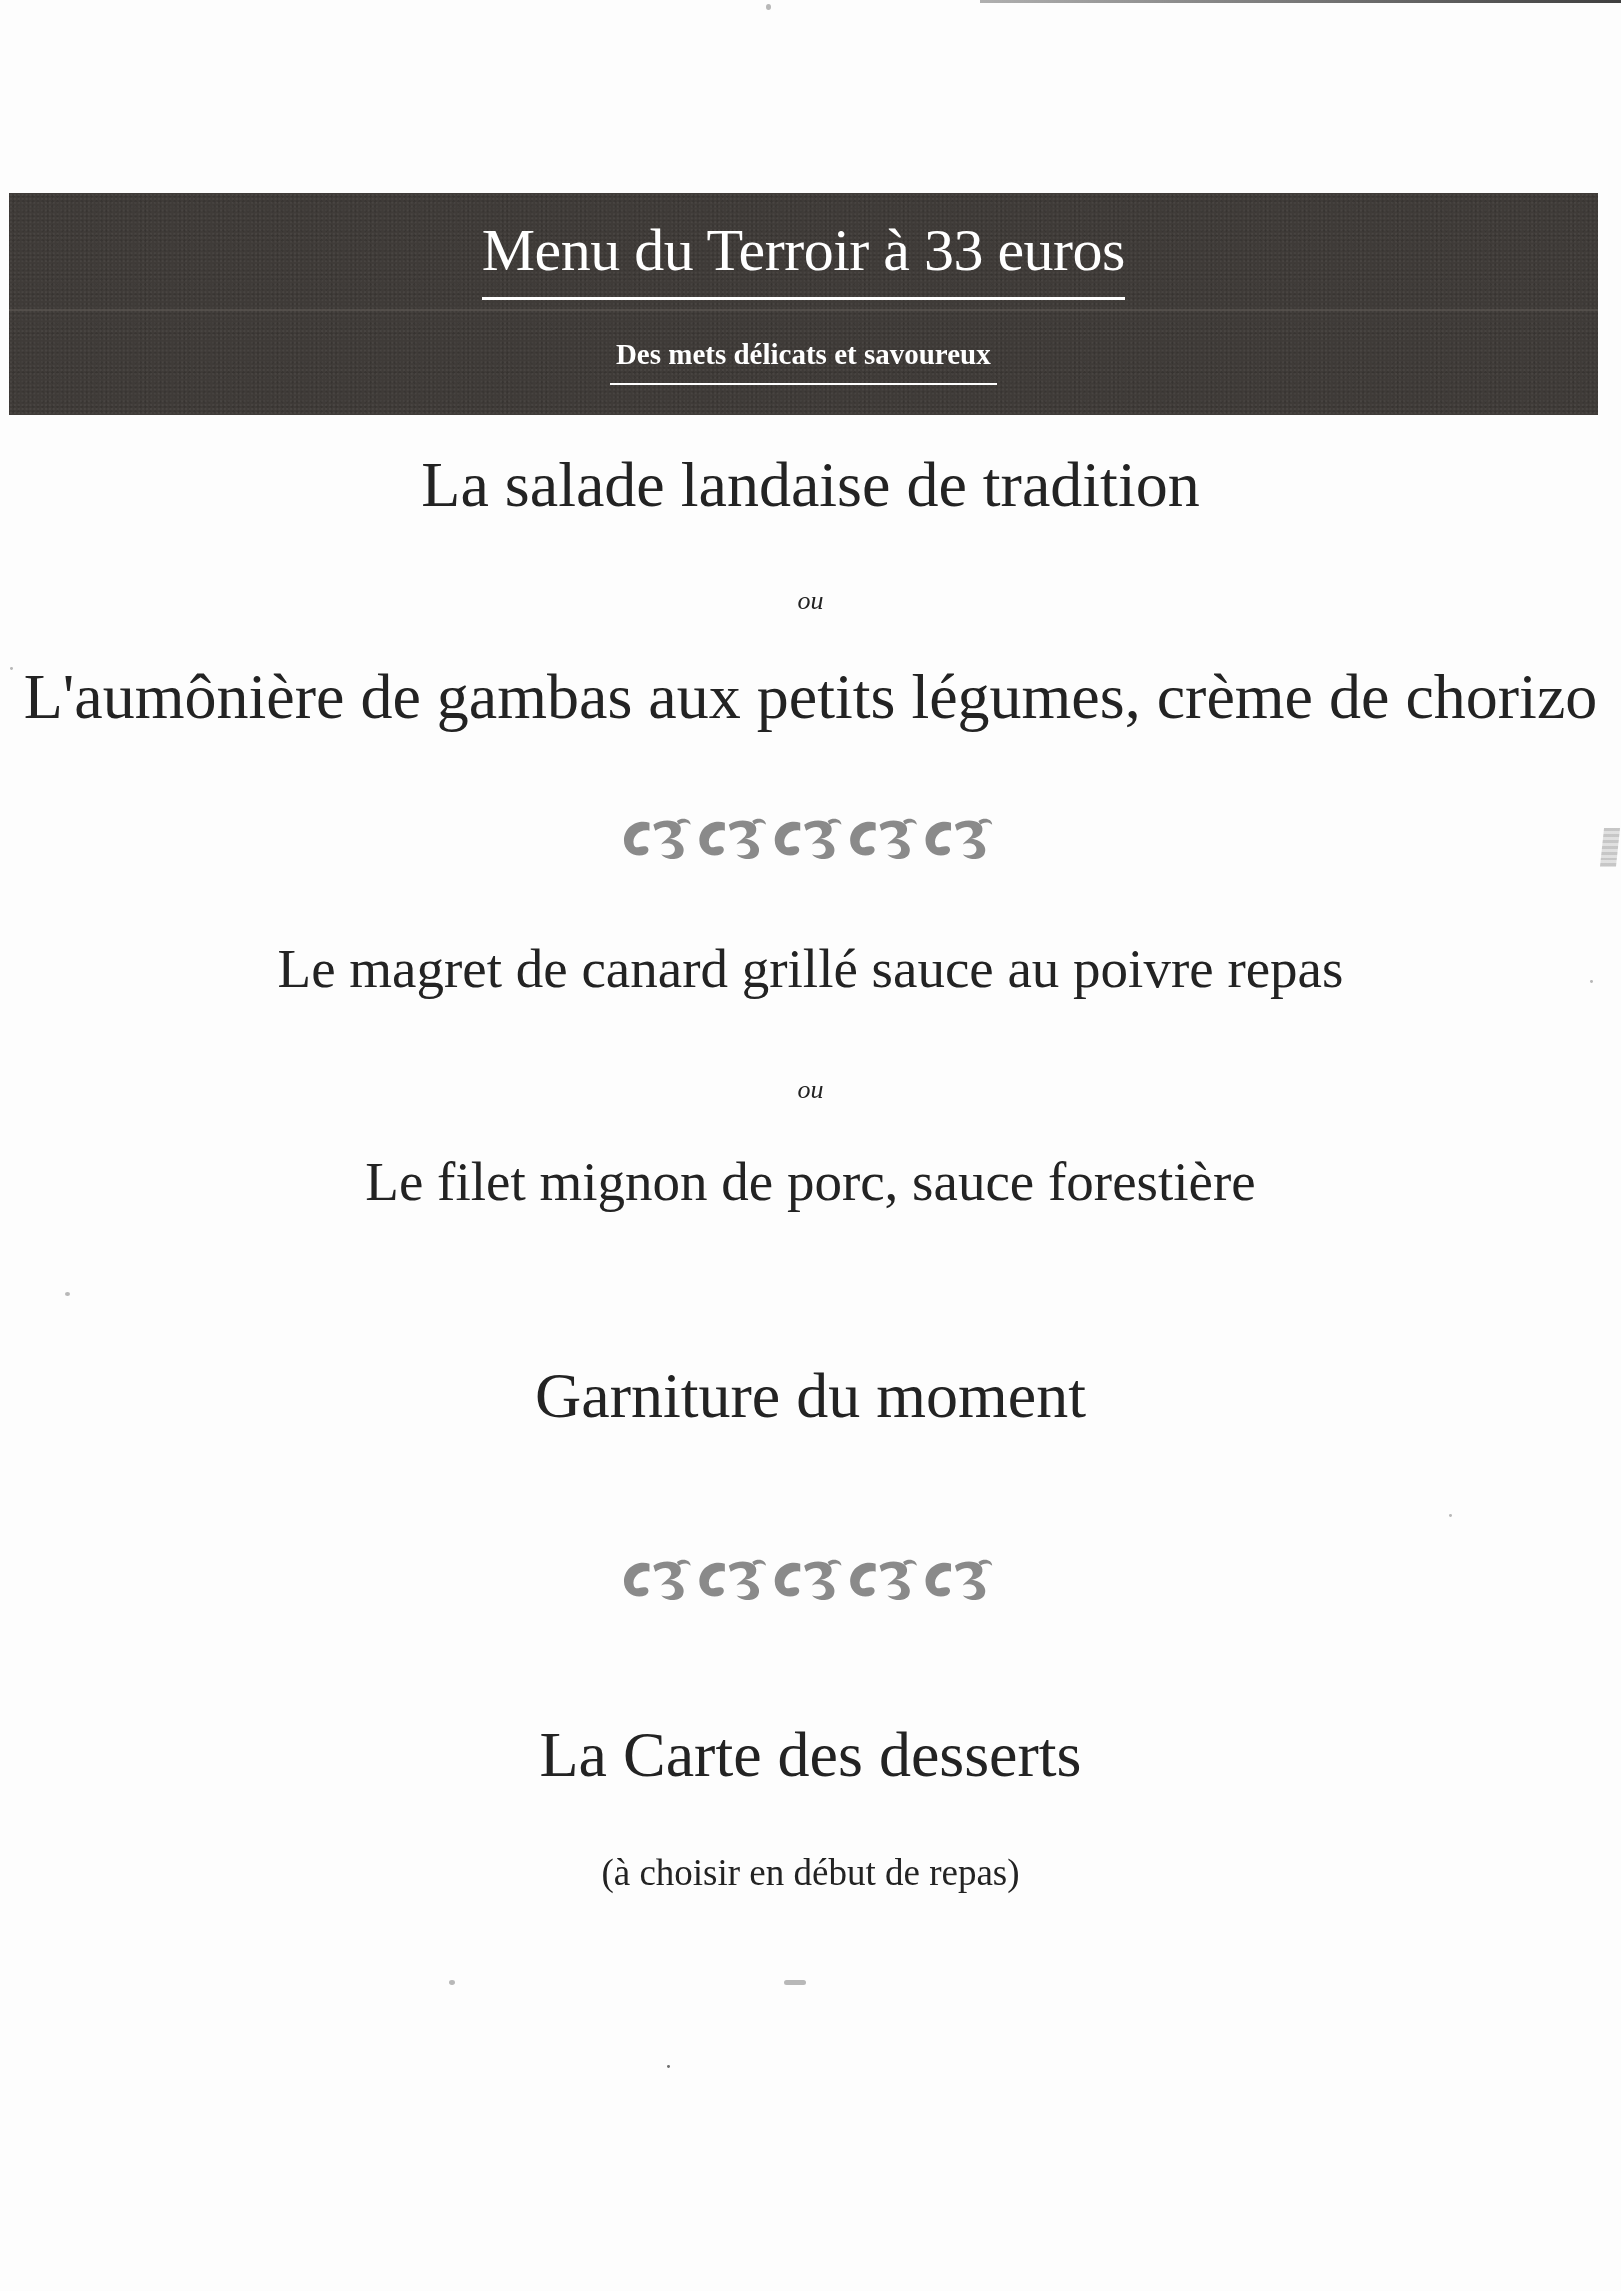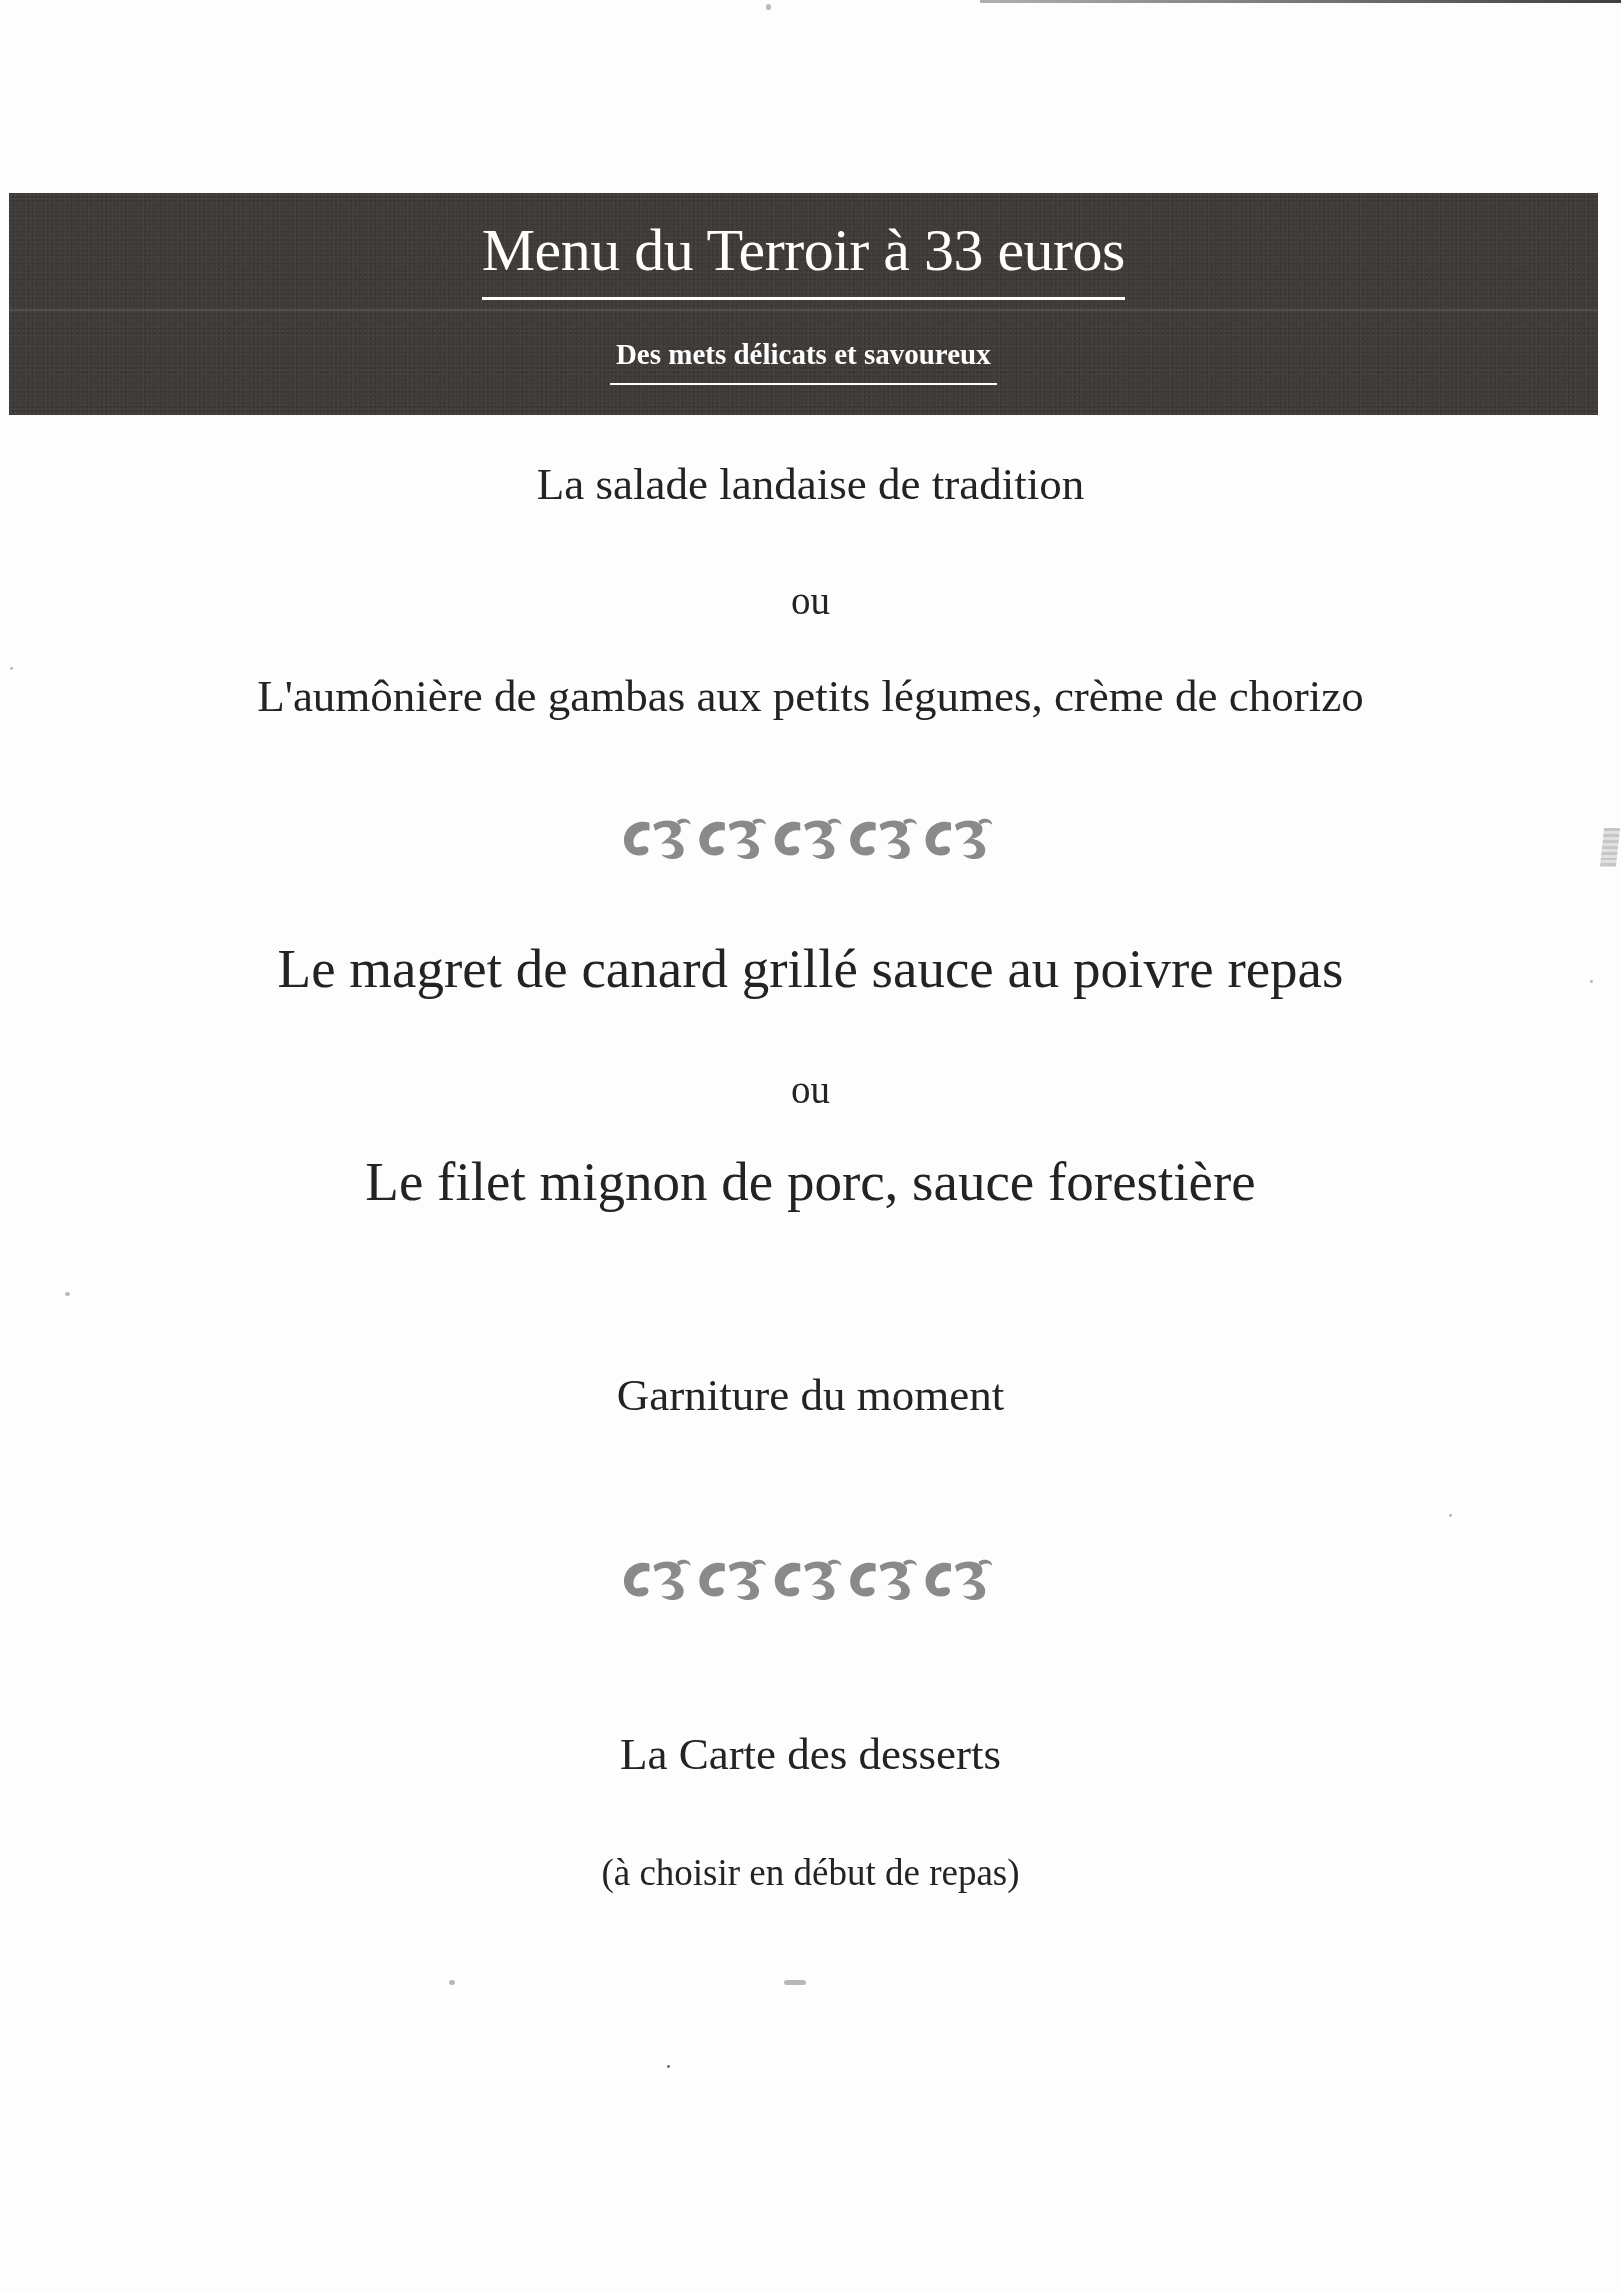--- a/index.html
+++ b/index.html
@@ -105,30 +105,31 @@
 
   
   .line {
     position: absolute;
     left: 0;
     right: 0;
     text-align: center;
     white-space: nowrap;
   }
   .dish {
-    font-size: 45px;
+    font-size: 64px;
     line-height: 63px;
   }
   .dish-lg {
     font-size: 55px;
     line-height: 65px;
   }
   .sep-or {
-    font-size: 39px;
+    font-size: 26px;
     line-height: 39px;
+    font-style: italic;
   }
   .note {
     font-size: 37px;
     line-height: 45px;
   }
 
   
   .ornament {
     position: absolute;
     left: 0;

